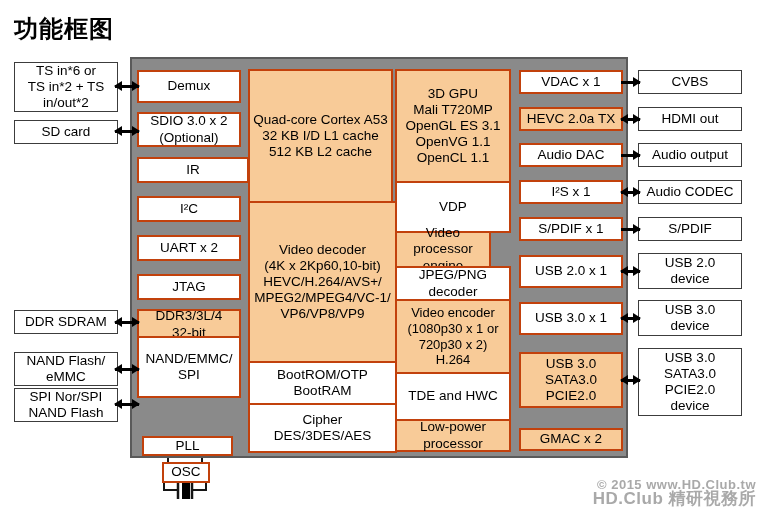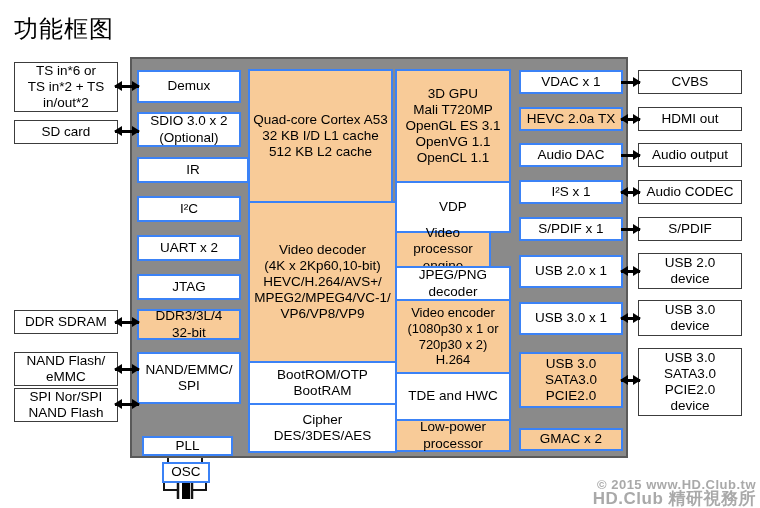--- a/index.html
+++ b/index.html
@@ -1,22 +1,22 @@
 <!DOCTYPE html>
 <html><head>
 <meta charset="utf-8">
 <style>
   html,body{margin:0;padding:0;background:#fff;}
   body{width:760px;height:508px;position:relative;overflow:hidden;
        font-family:"Liberation Sans","DejaVu Sans",sans-serif;color:#000;}
-  .title{position:absolute;left:14px;top:13px;font-size:24px;font-weight:normal;letter-spacing:1px;}
+  .title{position:absolute;left:14px;top:13px;font-size:24px;font-weight:bold;letter-spacing:1px;}
   .die{position:absolute;left:130px;top:57px;width:498px;height:401px;
        background:#8A8A8A;border:2px solid #5a5a5a;box-sizing:border-box;z-index:1;}
   .b{position:absolute;box-sizing:border-box;display:flex;align-items:center;justify-content:center;
-     text-align:center;white-space:pre-line;background:#fff;border:2px solid #3b82f6;
+     text-align:center;white-space:pre-line;background:#fff;border:2px solid #c2410c;
      font-size:13.5px;line-height:1.2;z-index:2;}
   .orange{background:#F8CB98;}
   .ext{border:1.5px solid #3c3c3c;}
   
   .arr{position:absolute;height:10px;z-index:3;}
   .arr .shaft{position:absolute;left:1px;right:1px;top:3.5px;height:3px;background:#000;}
   .arr .hl,.arr .hr{position:absolute;top:0;width:0;height:0;
      border-top:5px solid transparent;border-bottom:5px solid transparent;}
   .arr .hl{left:0;border-right:8px solid #000;}
   .arr .hr{right:0;border-left:8px solid #000;}
@@ -48,21 +48,21 @@
 
 <div class="b" style="left:137px;top:70px;width:104px;height:33px">Demux</div>
 <div class="b" style="left:137px;top:112px;width:104px;height:35px">SDIO 3.0 x 2
 (Optional)</div>
 <div class="b" style="left:137px;top:157px;width:112px;height:26px">IR</div>
 <div class="b" style="left:137px;top:196px;width:104px;height:26px">I²C</div>
 <div class="b" style="left:137px;top:235px;width:104px;height:26px">UART x 2</div>
 <div class="b" style="left:137px;top:274px;width:104px;height:26px">JTAG</div>
 <div class="b orange" style="left:137px;top:309px;width:104px;height:31px">DDR3/3L/4
 32-bit</div>
-<div class="b" style="left:137px;top:352px;width:104px;height:52px">NAND/EMMC/
+<div class="b" style="left:137px;top:336px;width:104px;height:62px">NAND/EMMC/
 SPI</div>
 <div class="b" style="left:142px;top:436px;width:91px;height:20px">PLL</div>
 
 <div class="b orange" style="left:248px;top:69px;width:145px;height:134px">Quad-core Cortex A53
 32 KB I/D L1 cache
 512 KB L2 cache</div>
 <div class="b orange" style="left:248px;top:201px;width:149px;height:162px">Video decoder
 (4K x 2Kp60,10-bit)
 HEVC/H.264/AVS+/
 MPEG2/MPEG4/VC-1/

